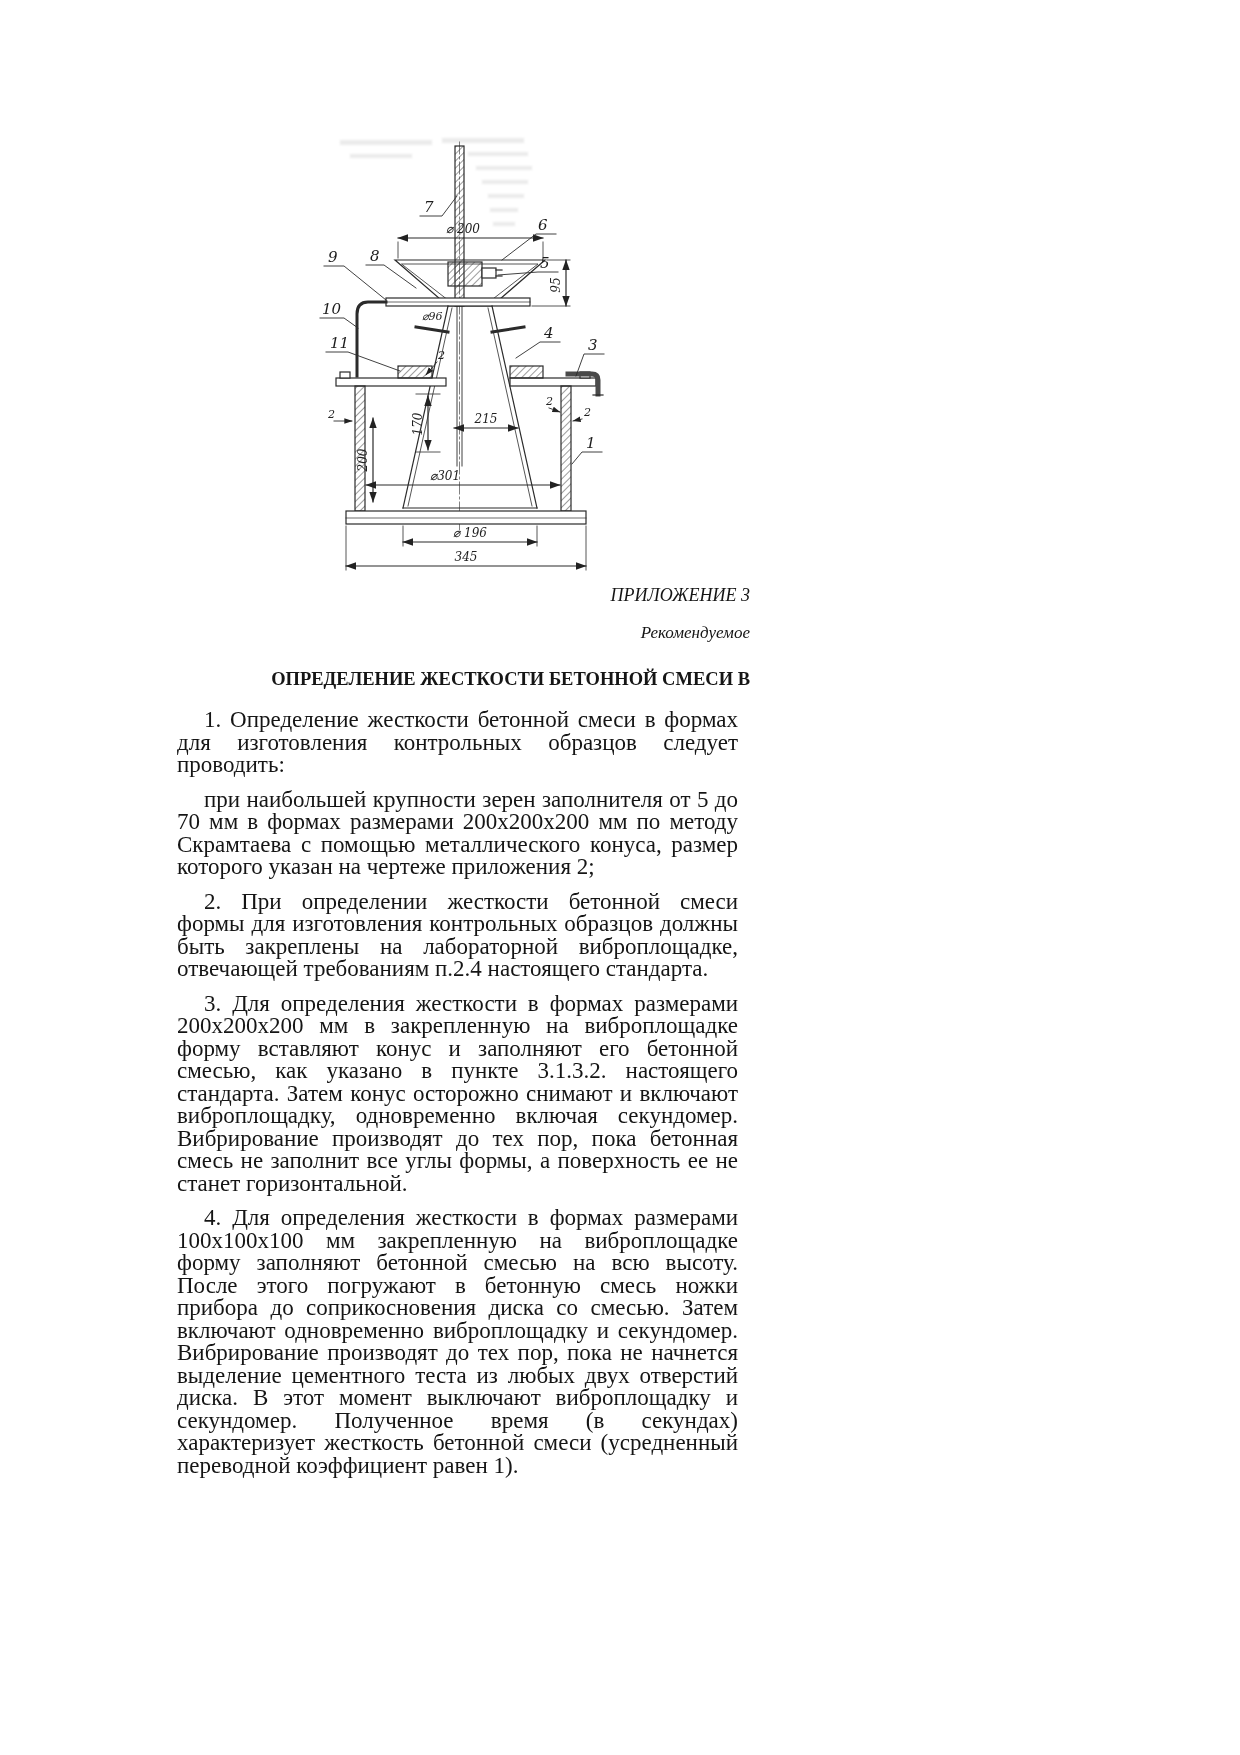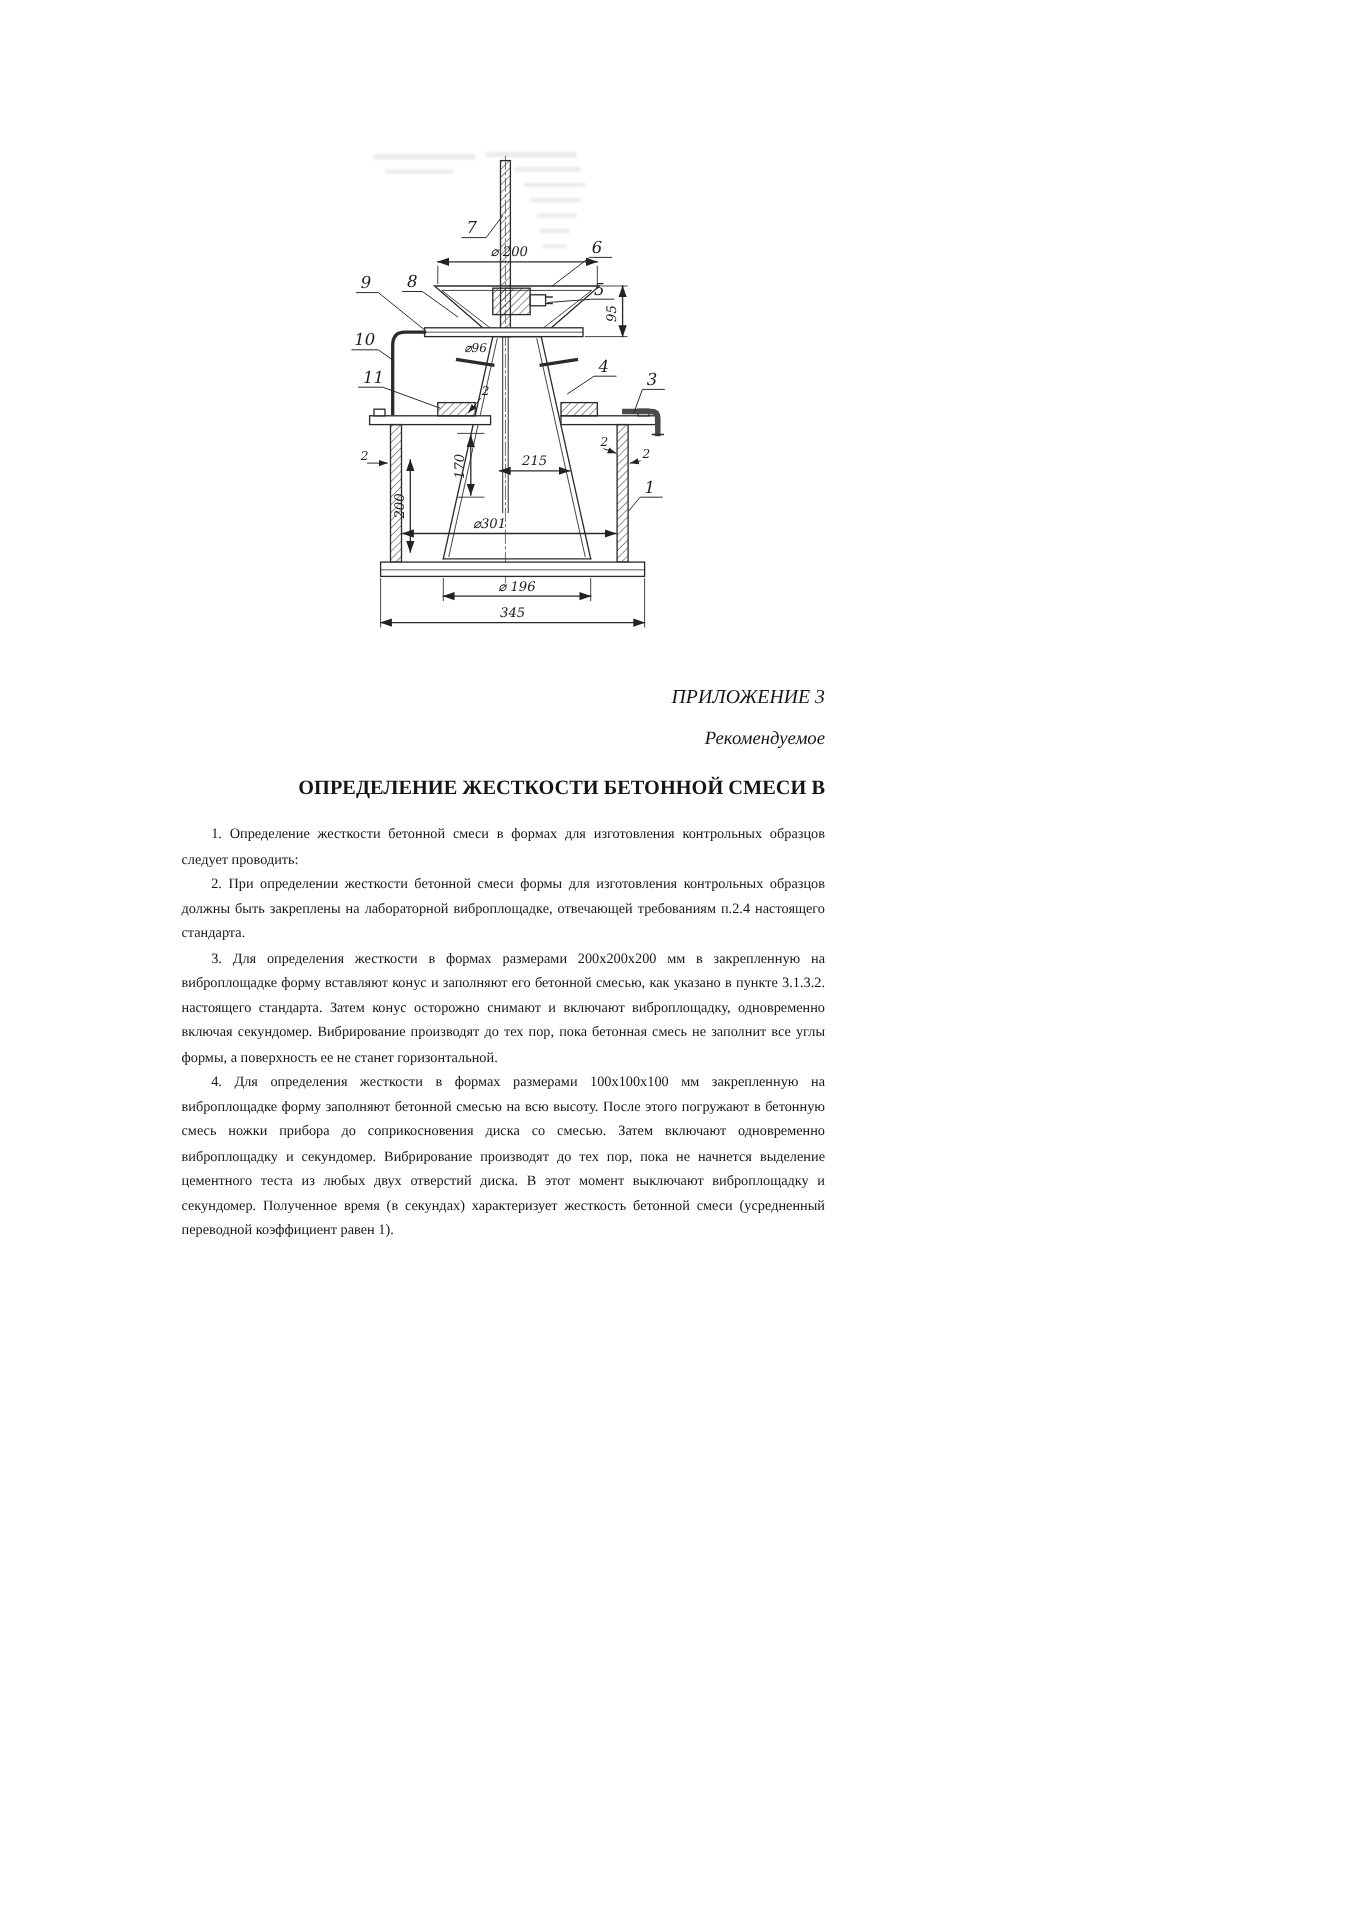--- a/index.html
+++ b/index.html
@@ -34,21 +34,21 @@
   }
   .dwg-callout {
     font-family: "DejaVu Serif", serif;
     font-style: italic;
     font-size: 15px;
     fill: #1c1c1c;
   }
   .content {
     position: absolute;
     left: 165px;
-    top: 622px;
+    top: 584px;
     width: 585px;
   }
   .appendix {
     text-align: right;
     font-style: italic;
     font-size: 18px;
     line-height: 1.25;
   }
   .appendix-note {
     text-align: right;
@@ -58,22 +58,22 @@
     margin-top: 15px;
   }
   .doc-title {
     text-align: right;
     font-size: 18.5px;
     font-weight: bold;
     line-height: 1.32;
     margin: 24px 0 18px 0;
   }
   .content p {
-    margin: 0;
-    font-size: 13px;
+    margin: 12px;
+    font-size: 23px;
     line-height: 22.5px;
     text-align: justify;
     text-indent: 27px;
   }
 </style>
 </head>
 <body>
 
 <div class="page">
 
@@ -279,18 +279,19 @@
 
   <div class="content">
     <div class="appendix">ПРИЛОЖЕНИЕ 3</div>
     <div class="appendix-note">Рекомендуемое</div>
 
     <h1 class="doc-title">
       <span>ОПРЕДЕЛЕНИЕ ЖЕСТКОСТИ БЕТОННОЙ СМЕСИ В</span><br>
     </h1>
 
     <p>1. Определение жесткости бетонной смеси в формах для изготовления контрольных образцов следует проводить:</p>
+    <p>при наибольшей крупности зерен заполнителя от 5 до 70 мм в формах размерами 200х200х200 мм по методу Скрамтаева с помощью металлического конуса, размер которого указан на чертеже приложения 2;</p>
     <p>2. При определении жесткости бетонной смеси формы для изготовления контрольных образцов должны быть закреплены на лабораторной виброплощадке, отвечающей требованиям п.2.4 настоящего стандарта.</p>
     <p>3. Для определения жесткости в формах размерами 200х200х200 мм в закрепленную на виброплощадке форму вставляют конус и заполняют его бетонной смесью, как указано в пункте 3.1.3.2. настоящего стандарта. Затем конус осторожно снимают и включают виброплощадку, одновременно включая секундомер. Вибрирование производят до тех пор, пока бетонная смесь не заполнит все углы формы, а поверхность ее не станет горизонтальной.</p>
     <p>4. Для определения жесткости в формах размерами 100х100х100 мм закрепленную на виброплощадке форму заполняют бетонной смесью на всю высоту. После этого погружают в бетонную смесь ножки прибора до соприкосновения диска со смесью. Затем включают одновременно виброплощадку и секундомер. Вибрирование производят до тех пор, пока не начнется выделение цементного теста из любых двух отверстий диска. В этот момент выключают виброплощадку и секундомер. Полученное время (в секундах) характеризует жесткость бетонной смеси (усредненный переводной коэффициент равен 1).</p>
   </div>
 
 </div>
 
 </body></html>

